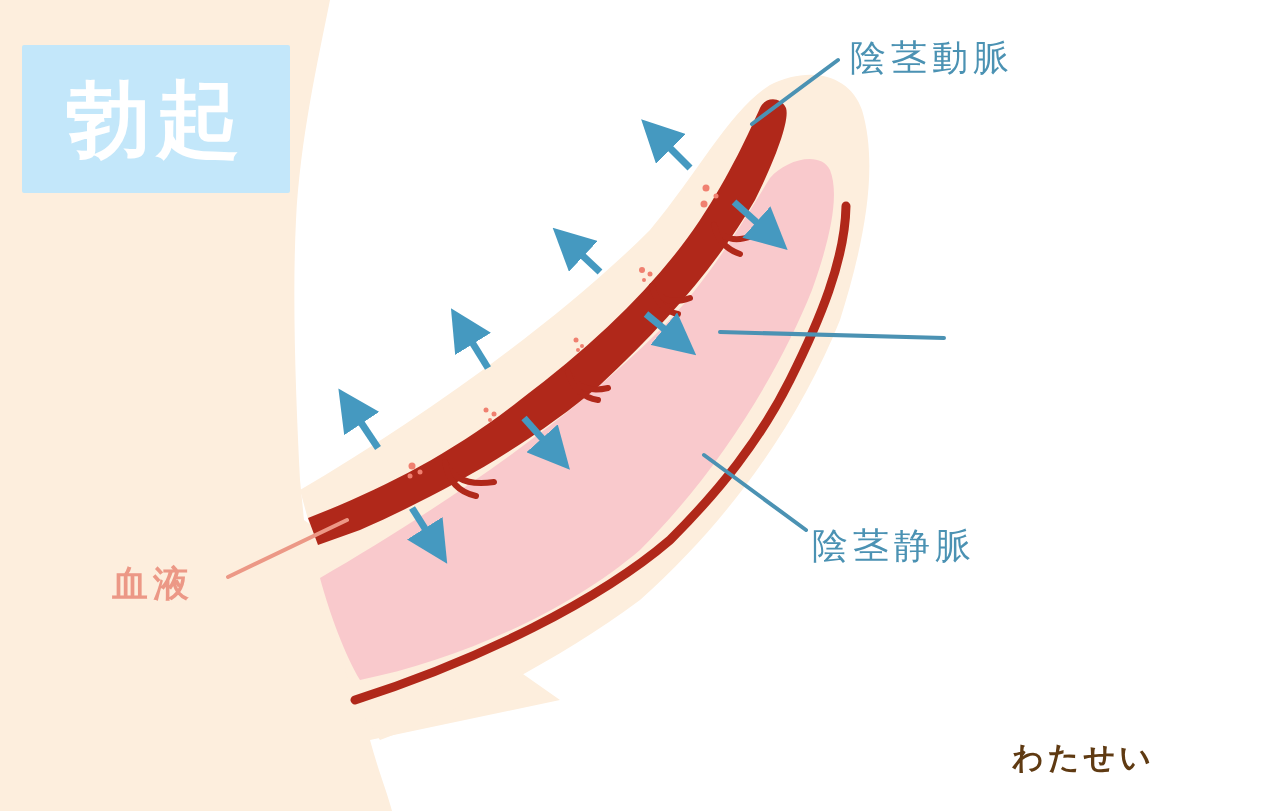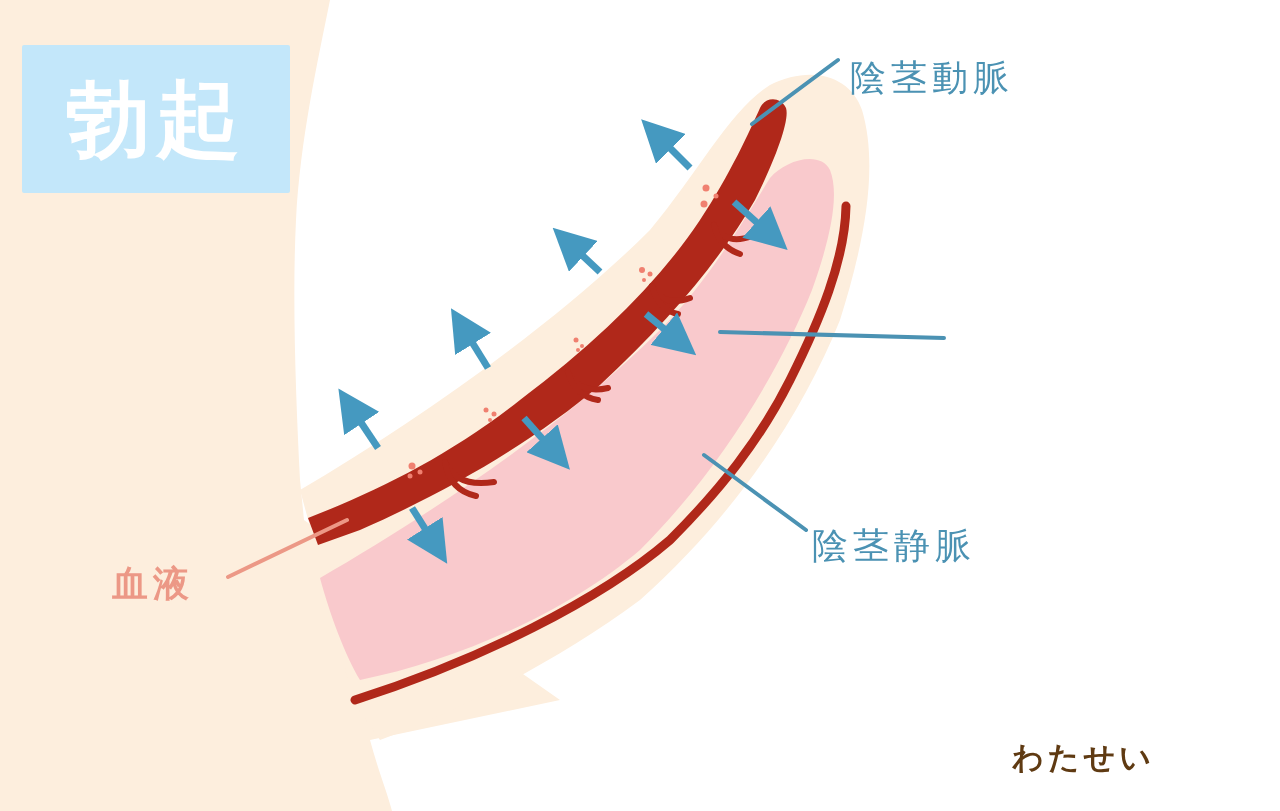--- a/index.html
+++ b/index.html
@@ -128,18 +128,18 @@
       <line x1="720" y1="332" x2="944" y2="338" stroke="#4b92b3"></line>
       <line x1="704" y1="455" x2="806" y2="530" stroke="#4b92b3"></line>
       <line x1="347" y1="520" x2="228" y2="577" stroke="#ec9886"></line>
     </g>
   </svg>
 
   <div class="title-box">
     <span class="title-text">勃起</span>
   </div>
 
-  <div class="label blue" style="left:850px; top:60px;">陰茎動脈</div>
+  <div class="label blue" style="left:850px; top:40px;">陰茎動脈</div>
   <div class="label blue" style="left:812px; top:528px;text-align:right;">陰茎静脈</div>
   <div class="label salmon" style="left:112px; top:566px;font-weight:bold;">血液</div>
 
   <div class="signature">わたせい</div>
 </div>
 
 </body></html>

